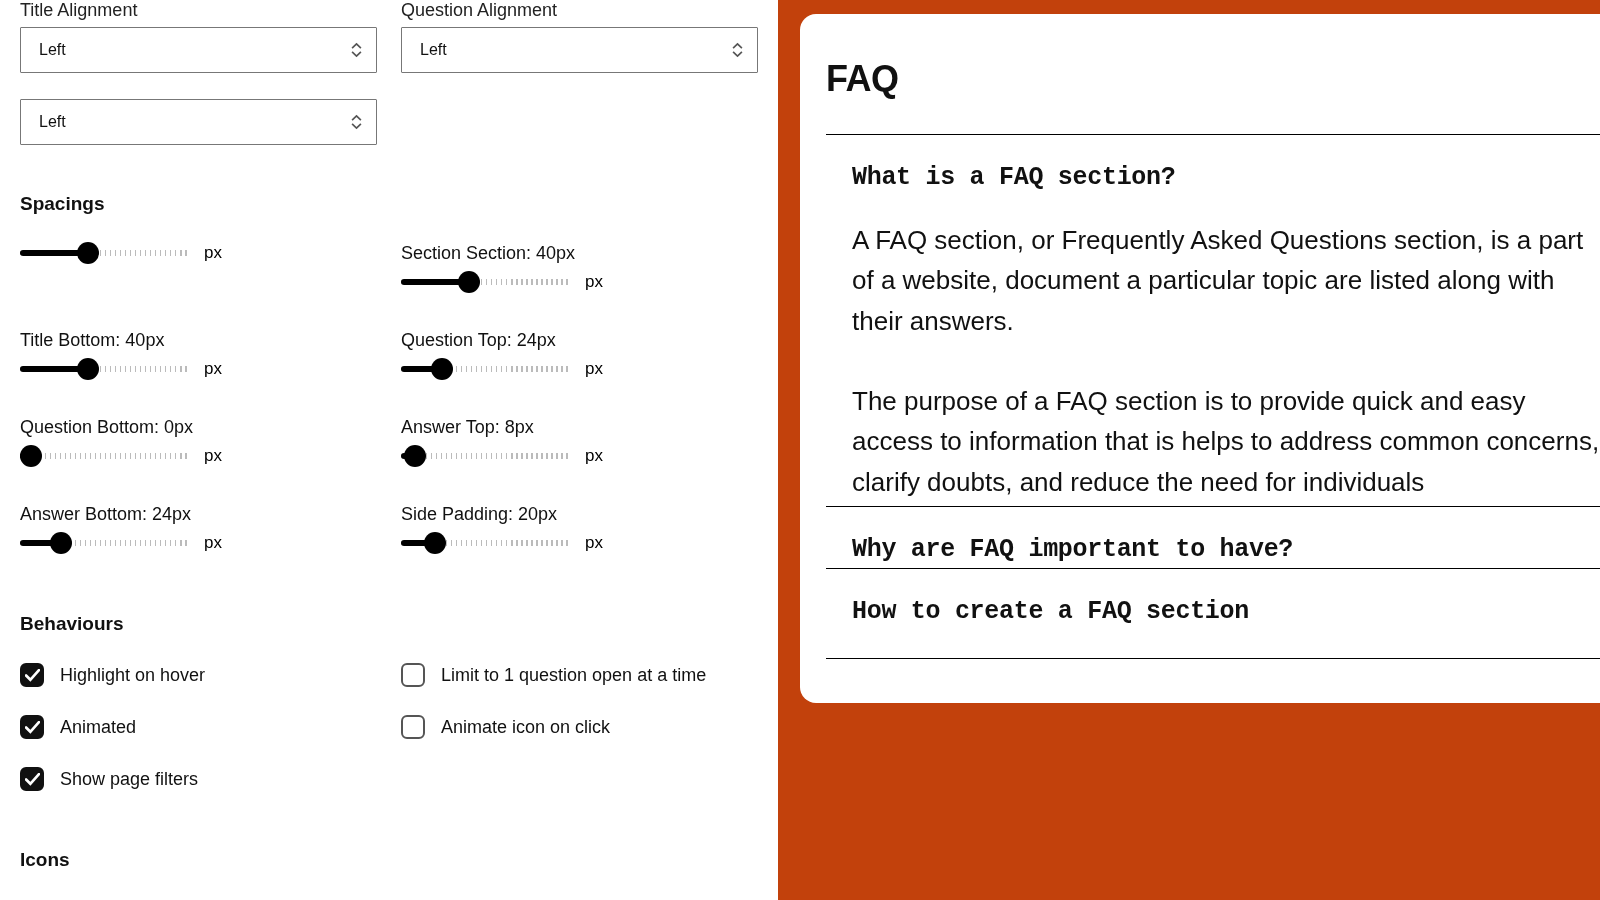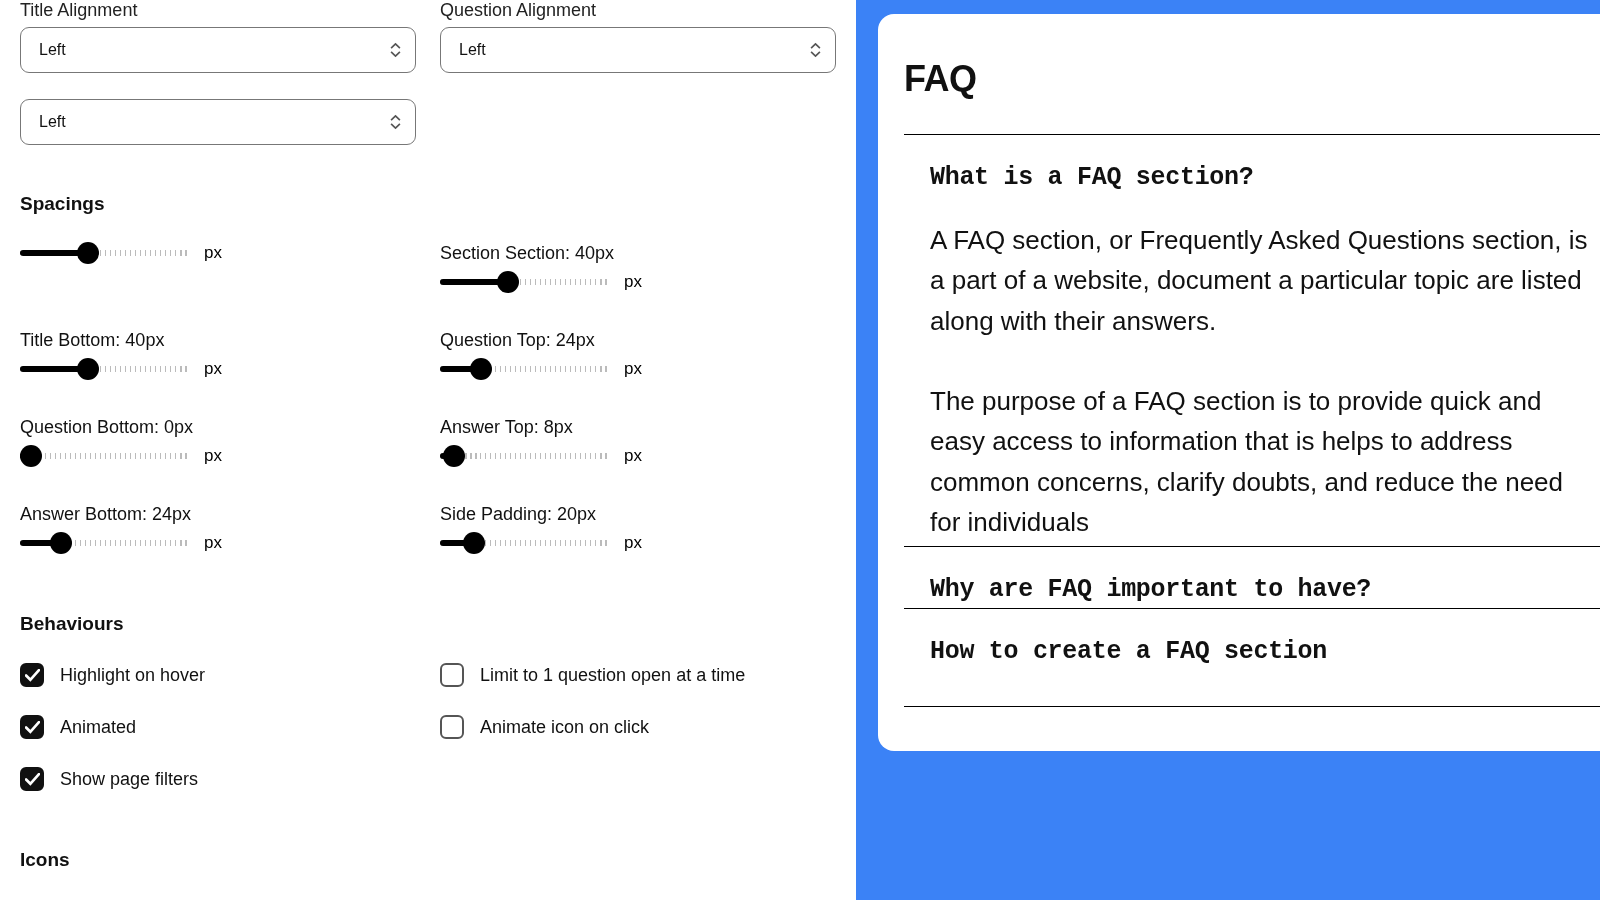--- a/index.html
+++ b/index.html
@@ -6,27 +6,27 @@
   html, body { height: 100%; }
   body {
     font-family: Arial, Helvetica, sans-serif;
     font-size: 16px;
     color: #111;
     background: #fff;
     display: flex;
     overflow: hidden;
   }
   .panel-left {
-    width: 856px;
+    width: 778px;
     padding: 0 20px 20px 20px;
     overflow-y: auto;
   }
   .panel-right {
     flex: 1;
-    background: #3b82f6;
+    background: #c2410c;
     padding: 14px 0 14px 22px;
     overflow: hidden;
   }
   .preview-card {
     background: #fff;
     border-top-left-radius: 16px;
     border-bottom-left-radius: 16px;
     padding: 44px 0 44px 26px;
     min-height: 670px;
   }
@@ -35,21 +35,21 @@
     font-weight: 900;
     letter-spacing: -0.5px;
     margin-bottom: 34px;
   }
   .faq-item {
     border-top: 1.5px solid #000;
     padding: 28px 0 4px 26px;
   }
   .faq-item.last {
     border-bottom: 1.5px solid #000;
-    padding-bottom: 40px;
+    padding-bottom: 32px;
   }
   .faq-q {
     font-size: 25px;
     font-weight: 900;
     letter-spacing: -0.3px;
     font-family: Liberation Mono, monospace;
   }
   .faq-a {
     font-size: 26px;
     line-height: 1.55;
@@ -62,21 +62,21 @@
   .col { flex: 1; min-width: 0; }
   .field-label {
     font-size: 18px;
     color: #222;
     margin-bottom: 6px;
     display: block;
   }
   .select-wrap {
     position: relative;
     border: 1.5px solid #777;
-    border-radius: 9px;
+    border-radius: 1px;
     height: 46px;
     display: flex;
     align-items: center;
     padding: 0 18px;
     margin-bottom: 18px;
     background: #fff;
   }
   .select-wrap .chev {
     position: absolute;
     right: 14px;

